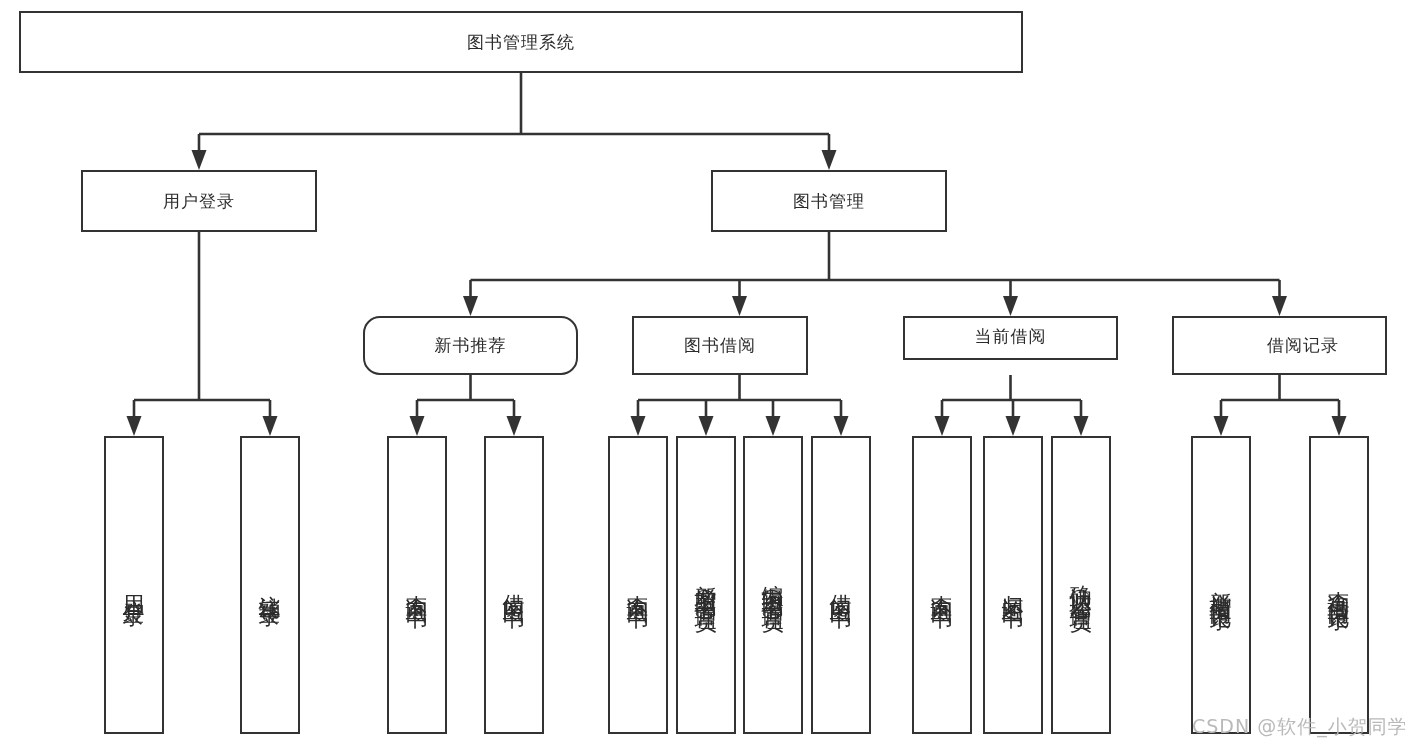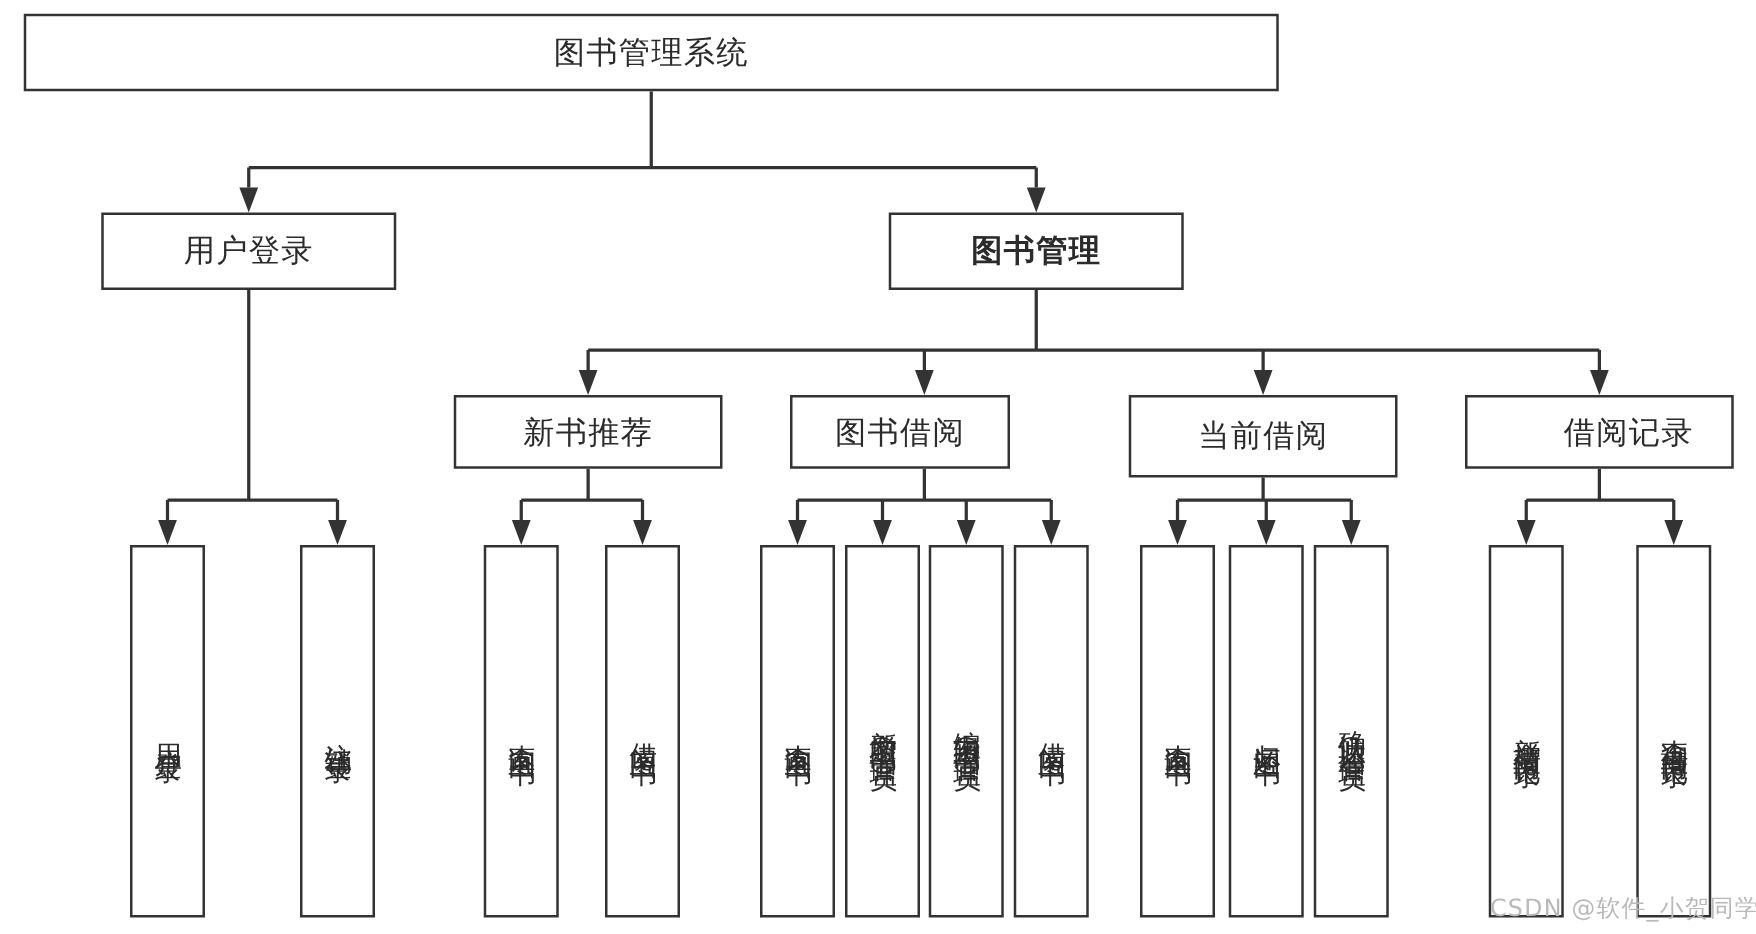--- a/index.html
+++ b/index.html
@@ -33,21 +33,21 @@
     box-sizing: border-box;
     border: 2.5px solid #333333;
     background: #ffffff;
     color: #2b2b2b;
     display: flex;
     align-items: center;
     justify-content: center;
     text-align: center;
   }
   .node.horizontal {
-    font-size: 25px;
+    font-size: 17px;
     line-height: 1.1;
     letter-spacing: 1px;
   }
   .node.vertical {
     font-size: 22px;
     letter-spacing: 2px;
   }
   .node.vertical .vtext {
     writing-mode: vertical-rl;
     text-orientation: upright;
@@ -123,30 +123,30 @@
       <path d="M 1339 400 L 1339 416" fill="none" stroke="#333333" stroke-width="2.6" stroke-linecap="butt"></path>
       <polygon points="1331.5,416 1346.5,416 1339,436" fill="#333333"></polygon>
     </svg>
   <div id="node-layer">
       <div class="node horizontal" style="left: 19px; top: 11px; width: 1004px; height: 62px;">
         <span>图书管理系统</span>
       </div>
       <div class="node horizontal" style="left: 81px; top: 170px; width: 236px; height: 62px;">
         <span>用户登录</span>
       </div>
-      <div class="node horizontal" style="left: 711px; top: 170px; width: 236px; height: 62px; font-weight: bold;">
+      <div class="node horizontal" style="left: 711px; top: 170px; width: 236px; height: 62px;">
         <span>图书管理</span>
       </div>
-      <div class="node horizontal" style="left: 363px; top: 316px; width: 215px; height: 59px;">
+      <div class="node horizontal" style="left: 363px; top: 316px; width: 215px; height: 59px; border-radius: 17px;">
         <span>新书推荐</span>
       </div>
       <div class="node horizontal" style="left: 632px; top: 316px; width: 176px; height: 59px;">
         <span>图书借阅</span>
       </div>
-      <div class="node horizontal" style="left: 903px; top: 316px; width: 215px; height: 66px;">
+      <div class="node horizontal" style="left: 903px; top: 316px; width: 215px; height: 44px; font-family: Liberation Mono, monospace;">
         <span>当前借阅</span>
       </div>
       <div class="node horizontal" style="left: 1172px; top: 316px; width: 215px; height: 59px; padding-left: 47px;">
         <span>借阅记录</span>
       </div>
       <div class="node vertical" style="left: 104px; top: 436px; width: 60px; height: 298px;">
         <span class="vtext">用户登录</span>
       </div>
       <div class="node vertical" style="left: 240px; top: 436px; width: 60px; height: 298px;">
         <span class="vtext">注销登录</span>

